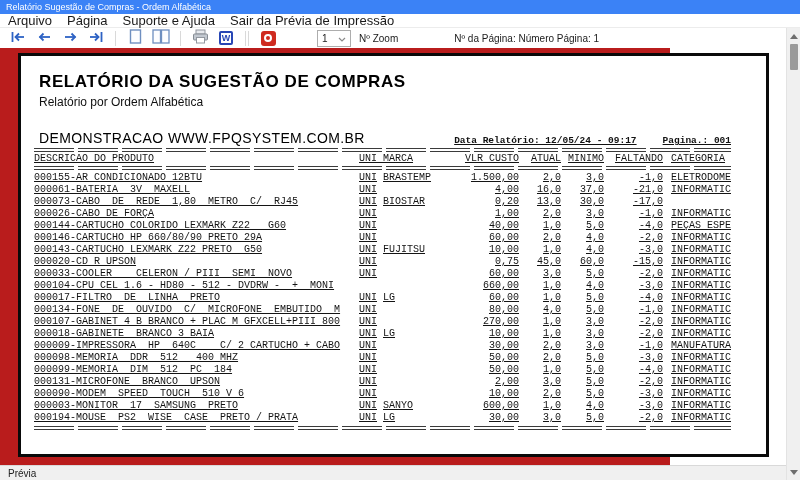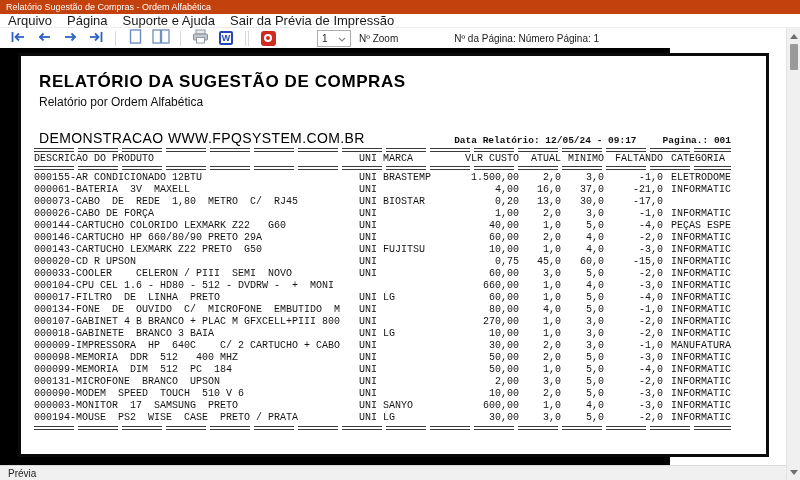--- a/index.html
+++ b/index.html
@@ -1,20 +1,20 @@
 <!DOCTYPE html>
 <html><head>
 <meta charset="utf-8">
 <style>
   * { margin:0; padding:0; box-sizing:border-box; }
   html,body { width:800px; height:480px; overflow:hidden; background:#fff; }
   .window { position:relative; width:800px; height:480px; font-family:"Liberation Sans",sans-serif; overflow:hidden; background:#fff; }
 
   
-  .titlebar { position:absolute; left:0; top:0; width:800px; height:14px; background:#c2410c; color:#fff;
+  .titlebar { position:absolute; left:0; top:0; width:800px; height:14px; background:#3b82f6; color:#fff;
               font-size:9px; line-height:14px; padding-left:6px; }
 
   
   .menubar { position:absolute; left:0; top:14px; width:800px; height:14px; background:#fff;
              display:flex; align-items:center; gap:15px; padding-left:8px; border-bottom:1px solid #ececec; }
   .menu-item { font-size:13px; color:#1a1a1a; white-space:nowrap; cursor:default; }
 
   
   .toolbar { position:absolute; left:0; top:28px; width:800px; height:20px; background:#fff;
              display:flex; align-items:center; padding-left:5px; }
@@ -25,29 +25,29 @@
                font-size:9px; font-weight:bold; display:flex; align-items:center; justify-content:center; border-radius:2px; }
   .icon-red { width:15px; height:15px; background:#cf2b20; border-radius:3px; display:flex; align-items:center; justify-content:center; }
   .icon-red .ring { width:8px; height:8px; border:2px solid #fff; border-radius:50%; }
   .zoom-box { width:34px; height:17px; border:1px solid #adadad; background:#fff; display:flex; align-items:center;
               justify-content:space-between; padding:0 4px; margin-left:36px; font-size:10px; color:#222; }
   .tb-label { font-size:10px; color:#1a1a1a; white-space:nowrap; }
   .lbl-zoom { margin-left:8px; }
   .lbl-page { margin-left:56px; }
 
   
-  .preview { position:absolute; left:0; top:48px; width:670px; height:417px; background:#000000; }
+  .preview { position:absolute; left:0; top:48px; width:670px; height:417px; background:#b91c1c; }
   .page { position:absolute; left:18px; top:5px; width:751px; height:404px; background:#fff; border:3px solid #0a0a0a; }
   .page-inner { position:relative; width:100%; height:100%; padding:16px 35px 0 13px; }
 
   .rpt-title { font-size:17px; font-weight:bold; color:#000; letter-spacing:0.6px; margin-left:5px; }
   .rpt-subtitle { font-size:12px; color:#111; margin:3px 0 0 5px; }
   .meta-row { display:flex; align-items:flex-end; margin:21px 0 2px 5px; }
   .company { flex:1; font-size:14px; color:#000; letter-spacing:0.4px; }
-  .mono { font-family:"Liberation Mono",monospace; }
+  .mono { font-family:"Liberation Mono",monospace;text-decoration:underline; }
   .meta-date { font-size:9.5px; font-weight:bold; color:#111; margin-right:26px; white-space:pre; }
   .meta-page { font-size:9.5px; font-weight:bold; color:#111; white-space:pre; }
 
   .dline { height:4px; margin:1px 0;
      background-image:
        repeating-linear-gradient(90deg,#3a3a3a 0 40px, rgba(0,0,0,0) 40px 44px),
        repeating-linear-gradient(90deg,#3a3a3a 0 40px, rgba(0,0,0,0) 40px 44px);
      background-size:100% 1px,100% 1px; background-position:0 0,0 3px; background-repeat:no-repeat,no-repeat; }
 
   .trow, .hrow { display:flex; height:12px; line-height:12px; font-size:10px; color:#141414; white-space:pre; }

